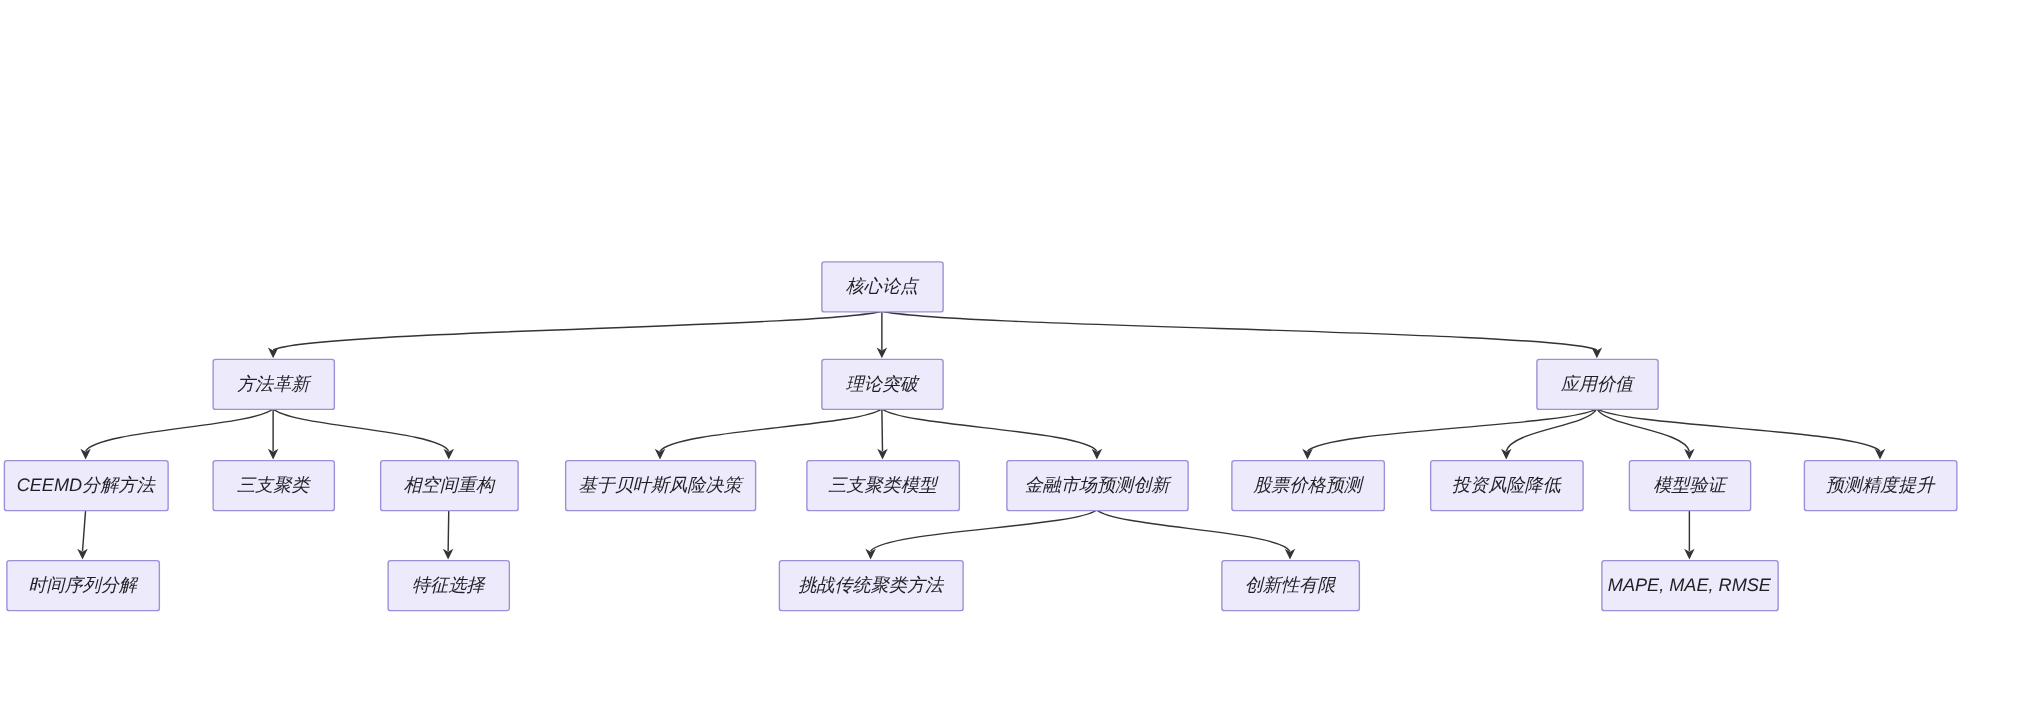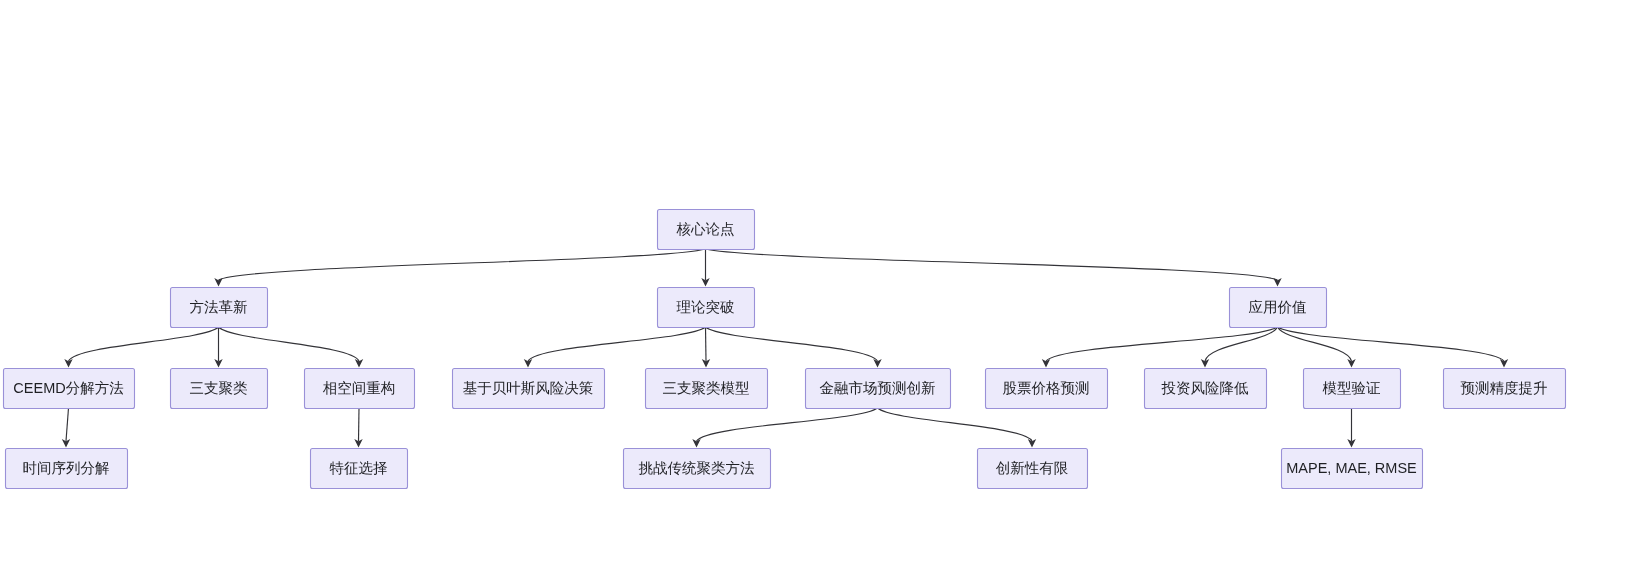--- a/index.html
+++ b/index.html
@@ -11,20 +11,21 @@
     width: 1628px;
     height: 576px;
     font-family: "Liberation Sans", "DejaVu Sans", sans-serif;
     overflow: hidden;
   }
   #diagram-root {
     position: relative;
     width: 1459px;
     height: 576px;
     background: #ffffff;
+    font-style: italic;
   }
   svg#flowchart {
     display: block;
     width: 1628px;
     height: 576px;
   }
   .node-box {
     fill: #ECEAFB;
     stroke: #9A91D8;
     stroke-width: 1.1px;

